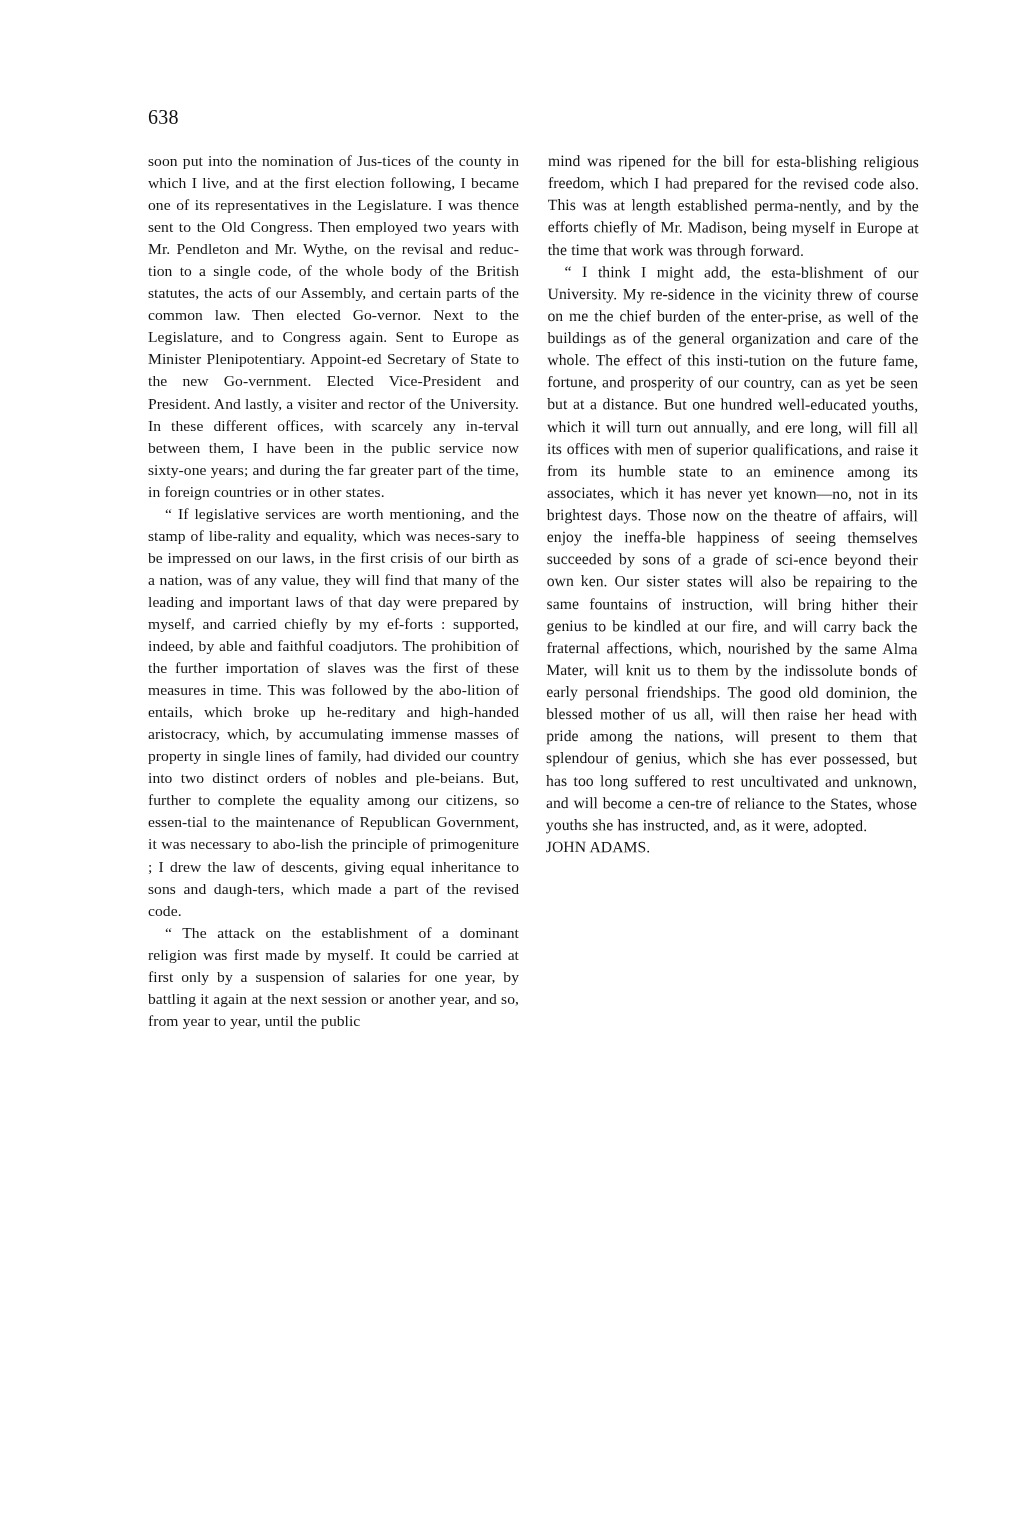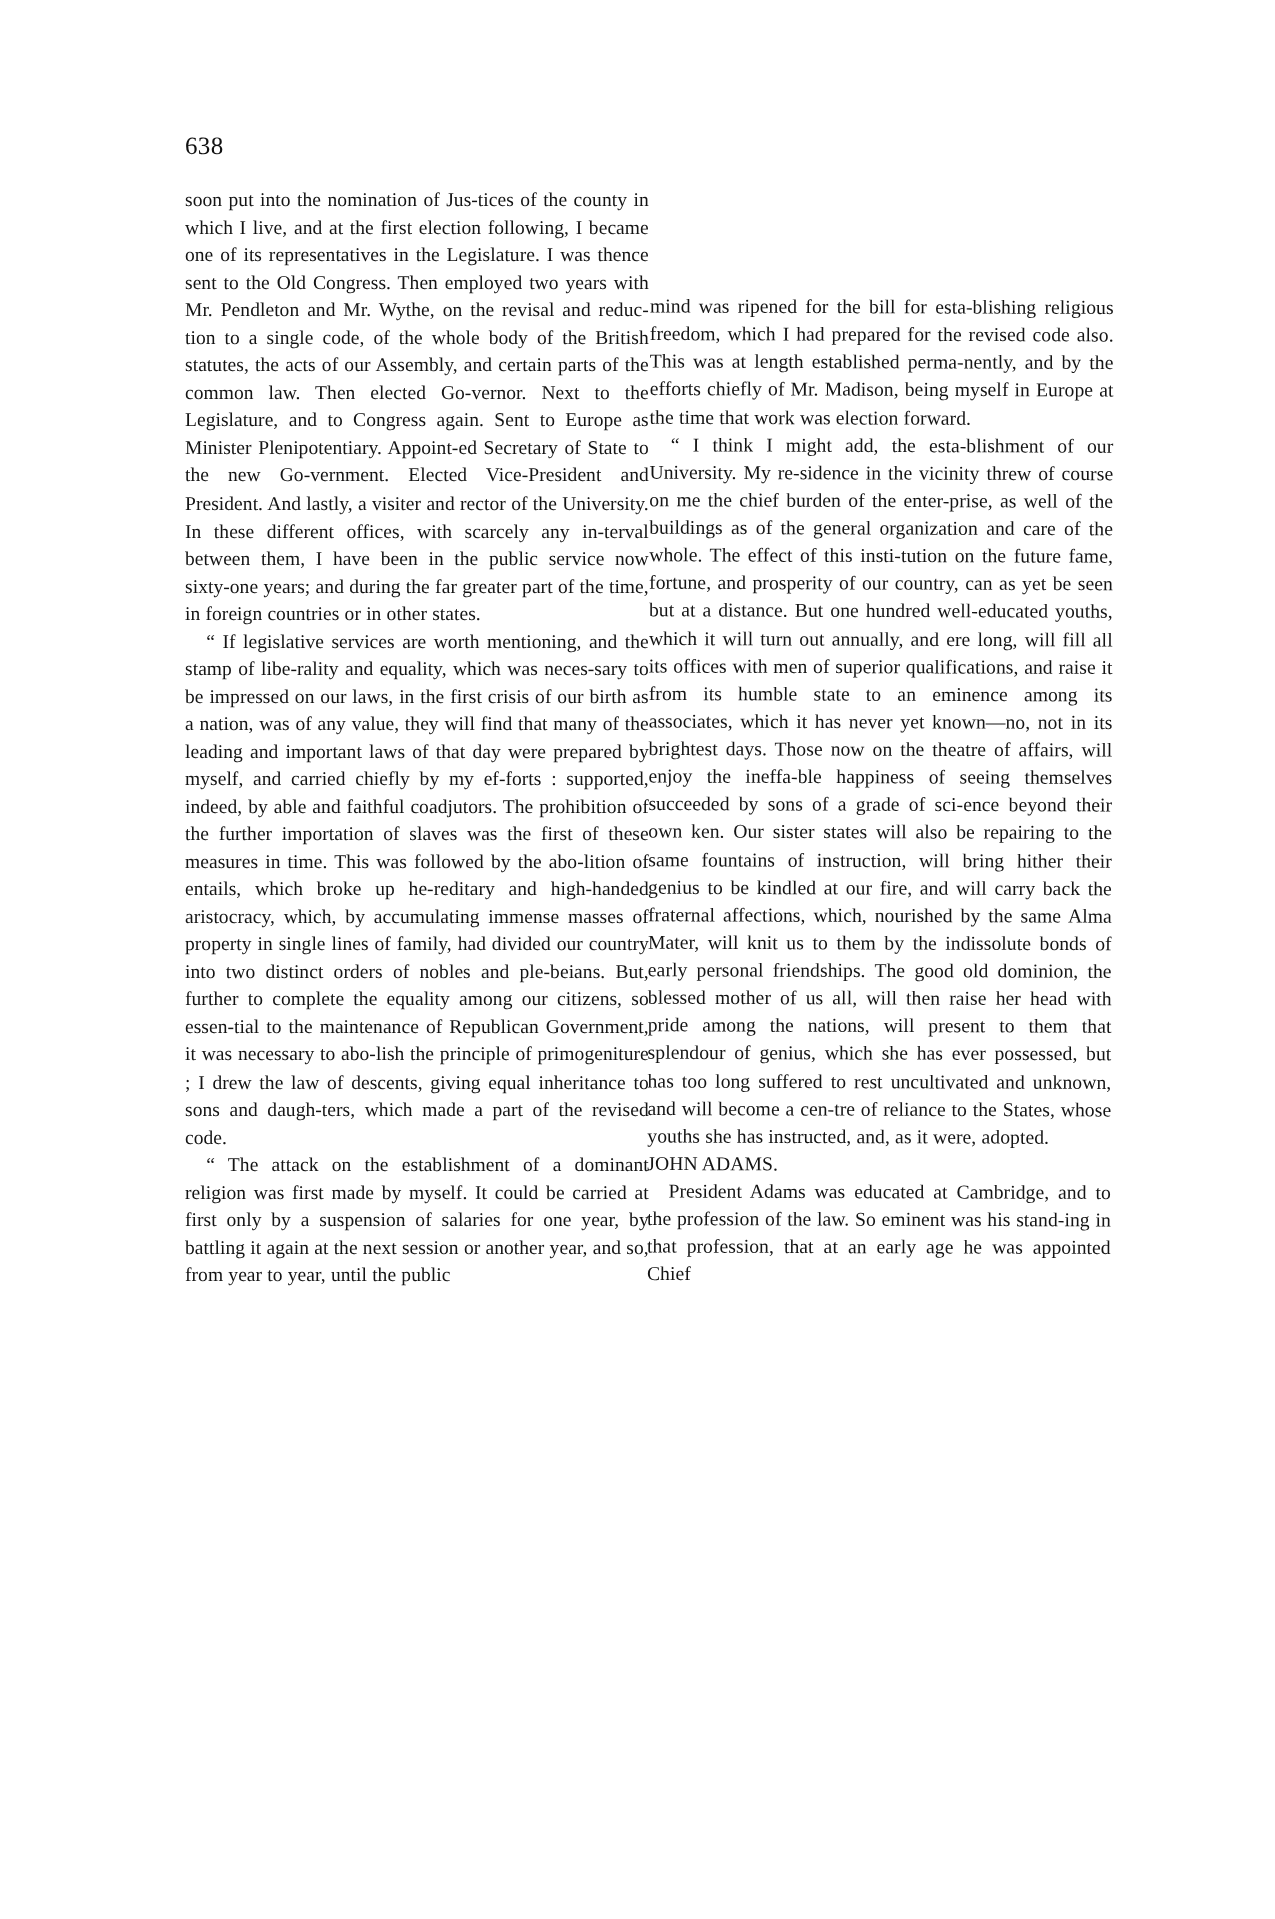--- a/index.html
+++ b/index.html
@@ -56,22 +56,21 @@
     transform: translateX(24px);
   }
 
   
   .body-block {
     position: absolute;
     left: 148px;
     top: 150px;
     width: 757px;
     display: flex;
-    gap: 1px;
-    align-items: flex-end;
+    gap: 29px;
   }
   .col {
     width: 371px;
     flex: 0 0 371px;
   }
 
   .col p {
     margin: 0;
     font-size: 15.6px;
     line-height: 22.05px;
@@ -126,21 +125,20 @@
 
   <div class="body-block">
 
     <div class="col col-left">
       <p class="noindent">soon put into the nomination of Jus-tices of the county in which I live, and at the first election following, I became one of its representatives in the Legislature. I was thence sent to the Old Congress. Then employed two years with Mr. Pendleton and Mr. Wythe, on the revisal and reduc-tion to a single code, of the whole body of the British statutes, the acts of our Assembly, and certain parts of the common law. Then elected Go-vernor. Next to the Legislature, and to Congress again. Sent to Europe as Minister Plenipotentiary. Appoint-ed Secretary of State to the new Go-vernment. Elected Vice-President and President. And lastly, a visiter and rector of the University. In these different offices, with scarcely any in-terval between them, I have been in the public service now sixty-one years; and during the far greater part of the time, in foreign countries or in other states.</p>
       <p class="indent">“ If legislative services are worth mentioning, and the stamp of libe-rality and equality, which was neces-sary to be impressed on our laws, in the first crisis of our birth as a nation, was of any value, they will find that many of the leading and important laws of that day were prepared by myself, and carried chiefly by my ef-forts : supported, indeed, by able and faithful coadjutors. The prohibition of the further importation of slaves was the first of these measures in time. This was followed by the abo-lition of entails, which broke up he-reditary and high-handed aristocracy, which, by accumulating immense masses of property in single lines of family, had divided our country into two distinct orders of nobles and ple-beians. But, further to complete the equality among our citizens, so essen-tial to the maintenance of Republican Government, it was necessary to abo-lish the principle of primogeniture ; I drew the law of descents, giving equal inheritance to sons and daugh-ters, which made a part of the revised code.</p>
       <p class="indent">“ The attack on the establishment of a dominant religion was first made by myself. It could be carried at first only by a suspension of salaries for one year, by battling it again at the next session or another year, and so, from year to year, until the public</p>
     </div>
 
     <div class="col col-right">
-      <p class="noindent">mind was ripened for the bill for esta-blishing religious freedom, which I had prepared for the revised code also. This was at length established perma-nently, and by the efforts chiefly of Mr. Madison, being myself in Europe at the time that work was election forward.</p>
+      <p class="noindent">mind was ripened for the bill for esta-blishing religious freedom, which I had prepared for the revised code also. This was at length established perma-nently, and by the efforts chiefly of Mr. Madison, being myself in Europe at the time that work was through forward.</p>
       <p class="indent">“ I think I might add, the esta-blishment of our University. My re-sidence in the vicinity threw of course on me the chief burden of the enter-prise, as well of the buildings as of the general organization and care of the whole. The effect of this insti-tution on the future fame, fortune, and prosperity of our country, can as yet be seen but at a distance. But one hundred well-educated youths, which it will turn out annually, and ere long, will fill all its offices with men of superior qualifications, and raise it from its humble state to an eminence among its associates, which it has never yet known—no, not in its brightest days. Those now on the theatre of affairs, will enjoy the ineffa-ble happiness of seeing themselves succeeded by sons of a grade of sci-ence beyond their own ken. Our sister states will also be repairing to the same fountains of instruction, will bring hither their genius to be kindled at our fire, and will carry back the fraternal affections, which, nourished by the same Alma Mater, will knit us to them by the indissolute bonds of early personal friendships. The good old dominion, the blessed mother of us all, will then raise her head with pride among the nations, will present to them that splendour of genius, which she has ever possessed, but has too long suffered to rest uncultivated and unknown, and will become a cen-tre of reliance to the States, whose youths she has instructed, and, as it were, adopted.</p>
       <p class="byline">JOHN ADAMS.</p>
-      <p class="indent">President Adams was educated at Cambridge, and to the profession of the law. So eminent was his stand-ing in that profession, that at an early age he was appointed Chief</p>
     </div>
 
   </div>
 
 </div>
 
 </body></html>

